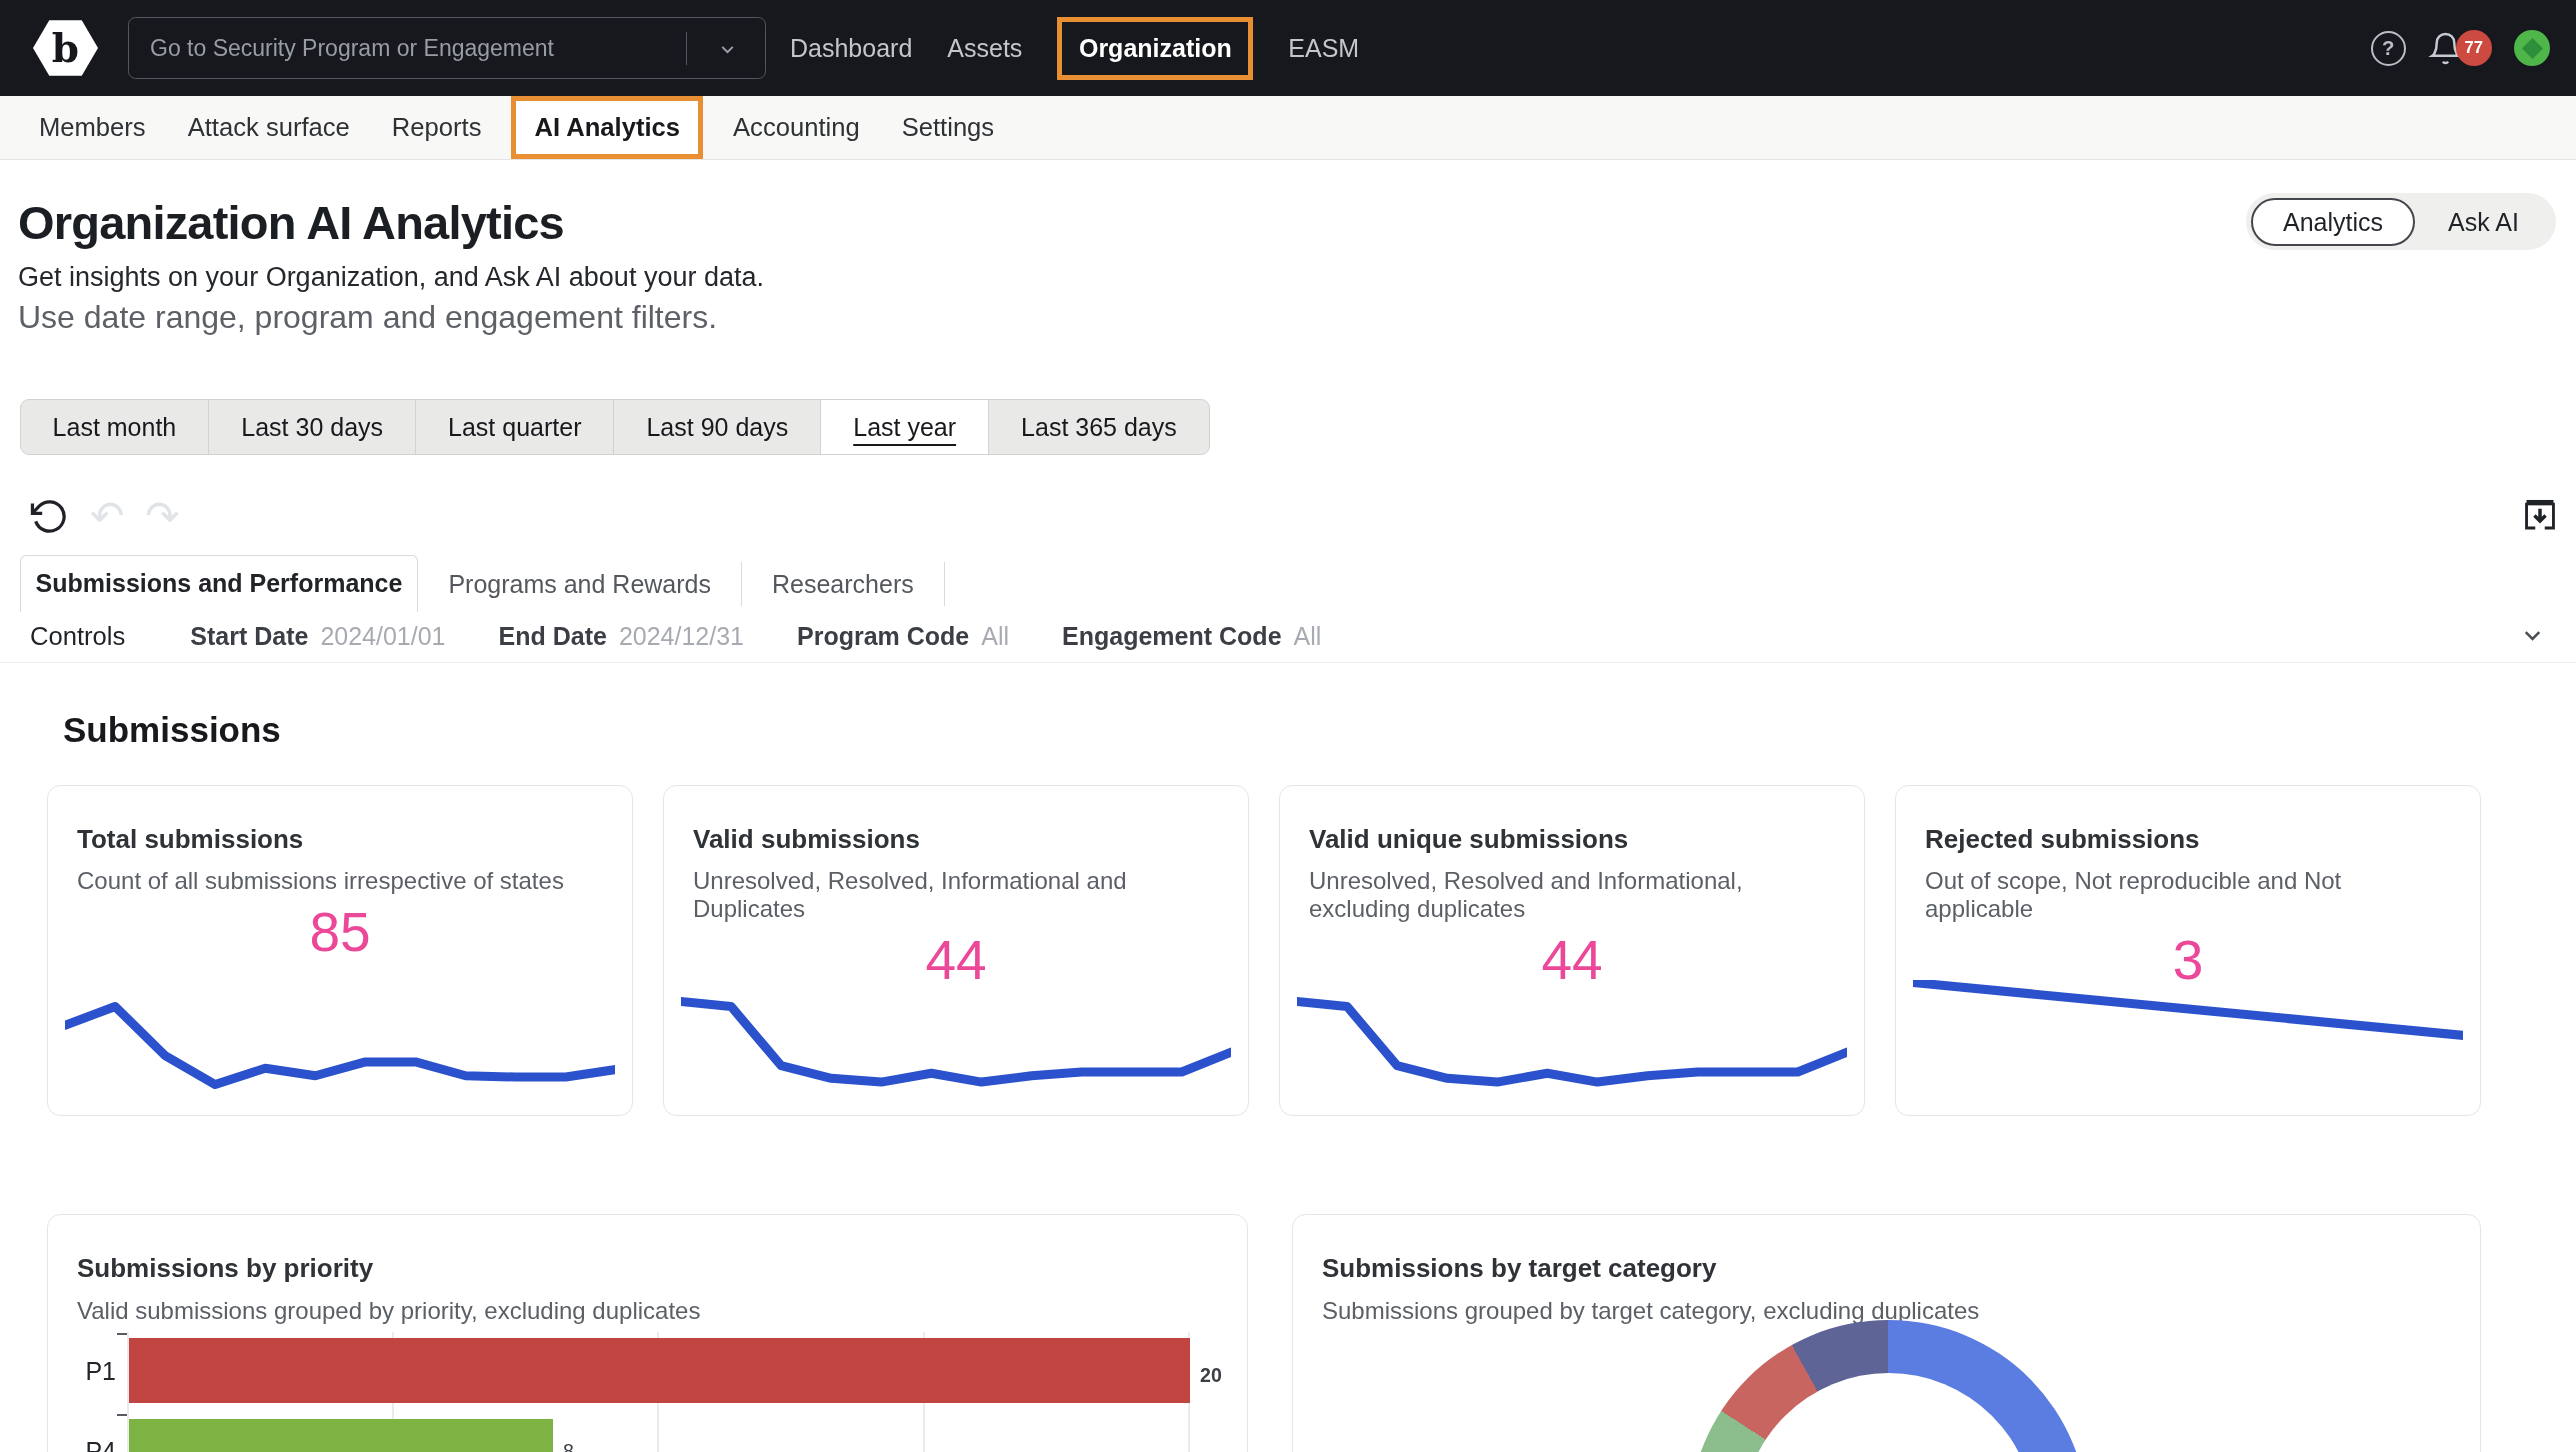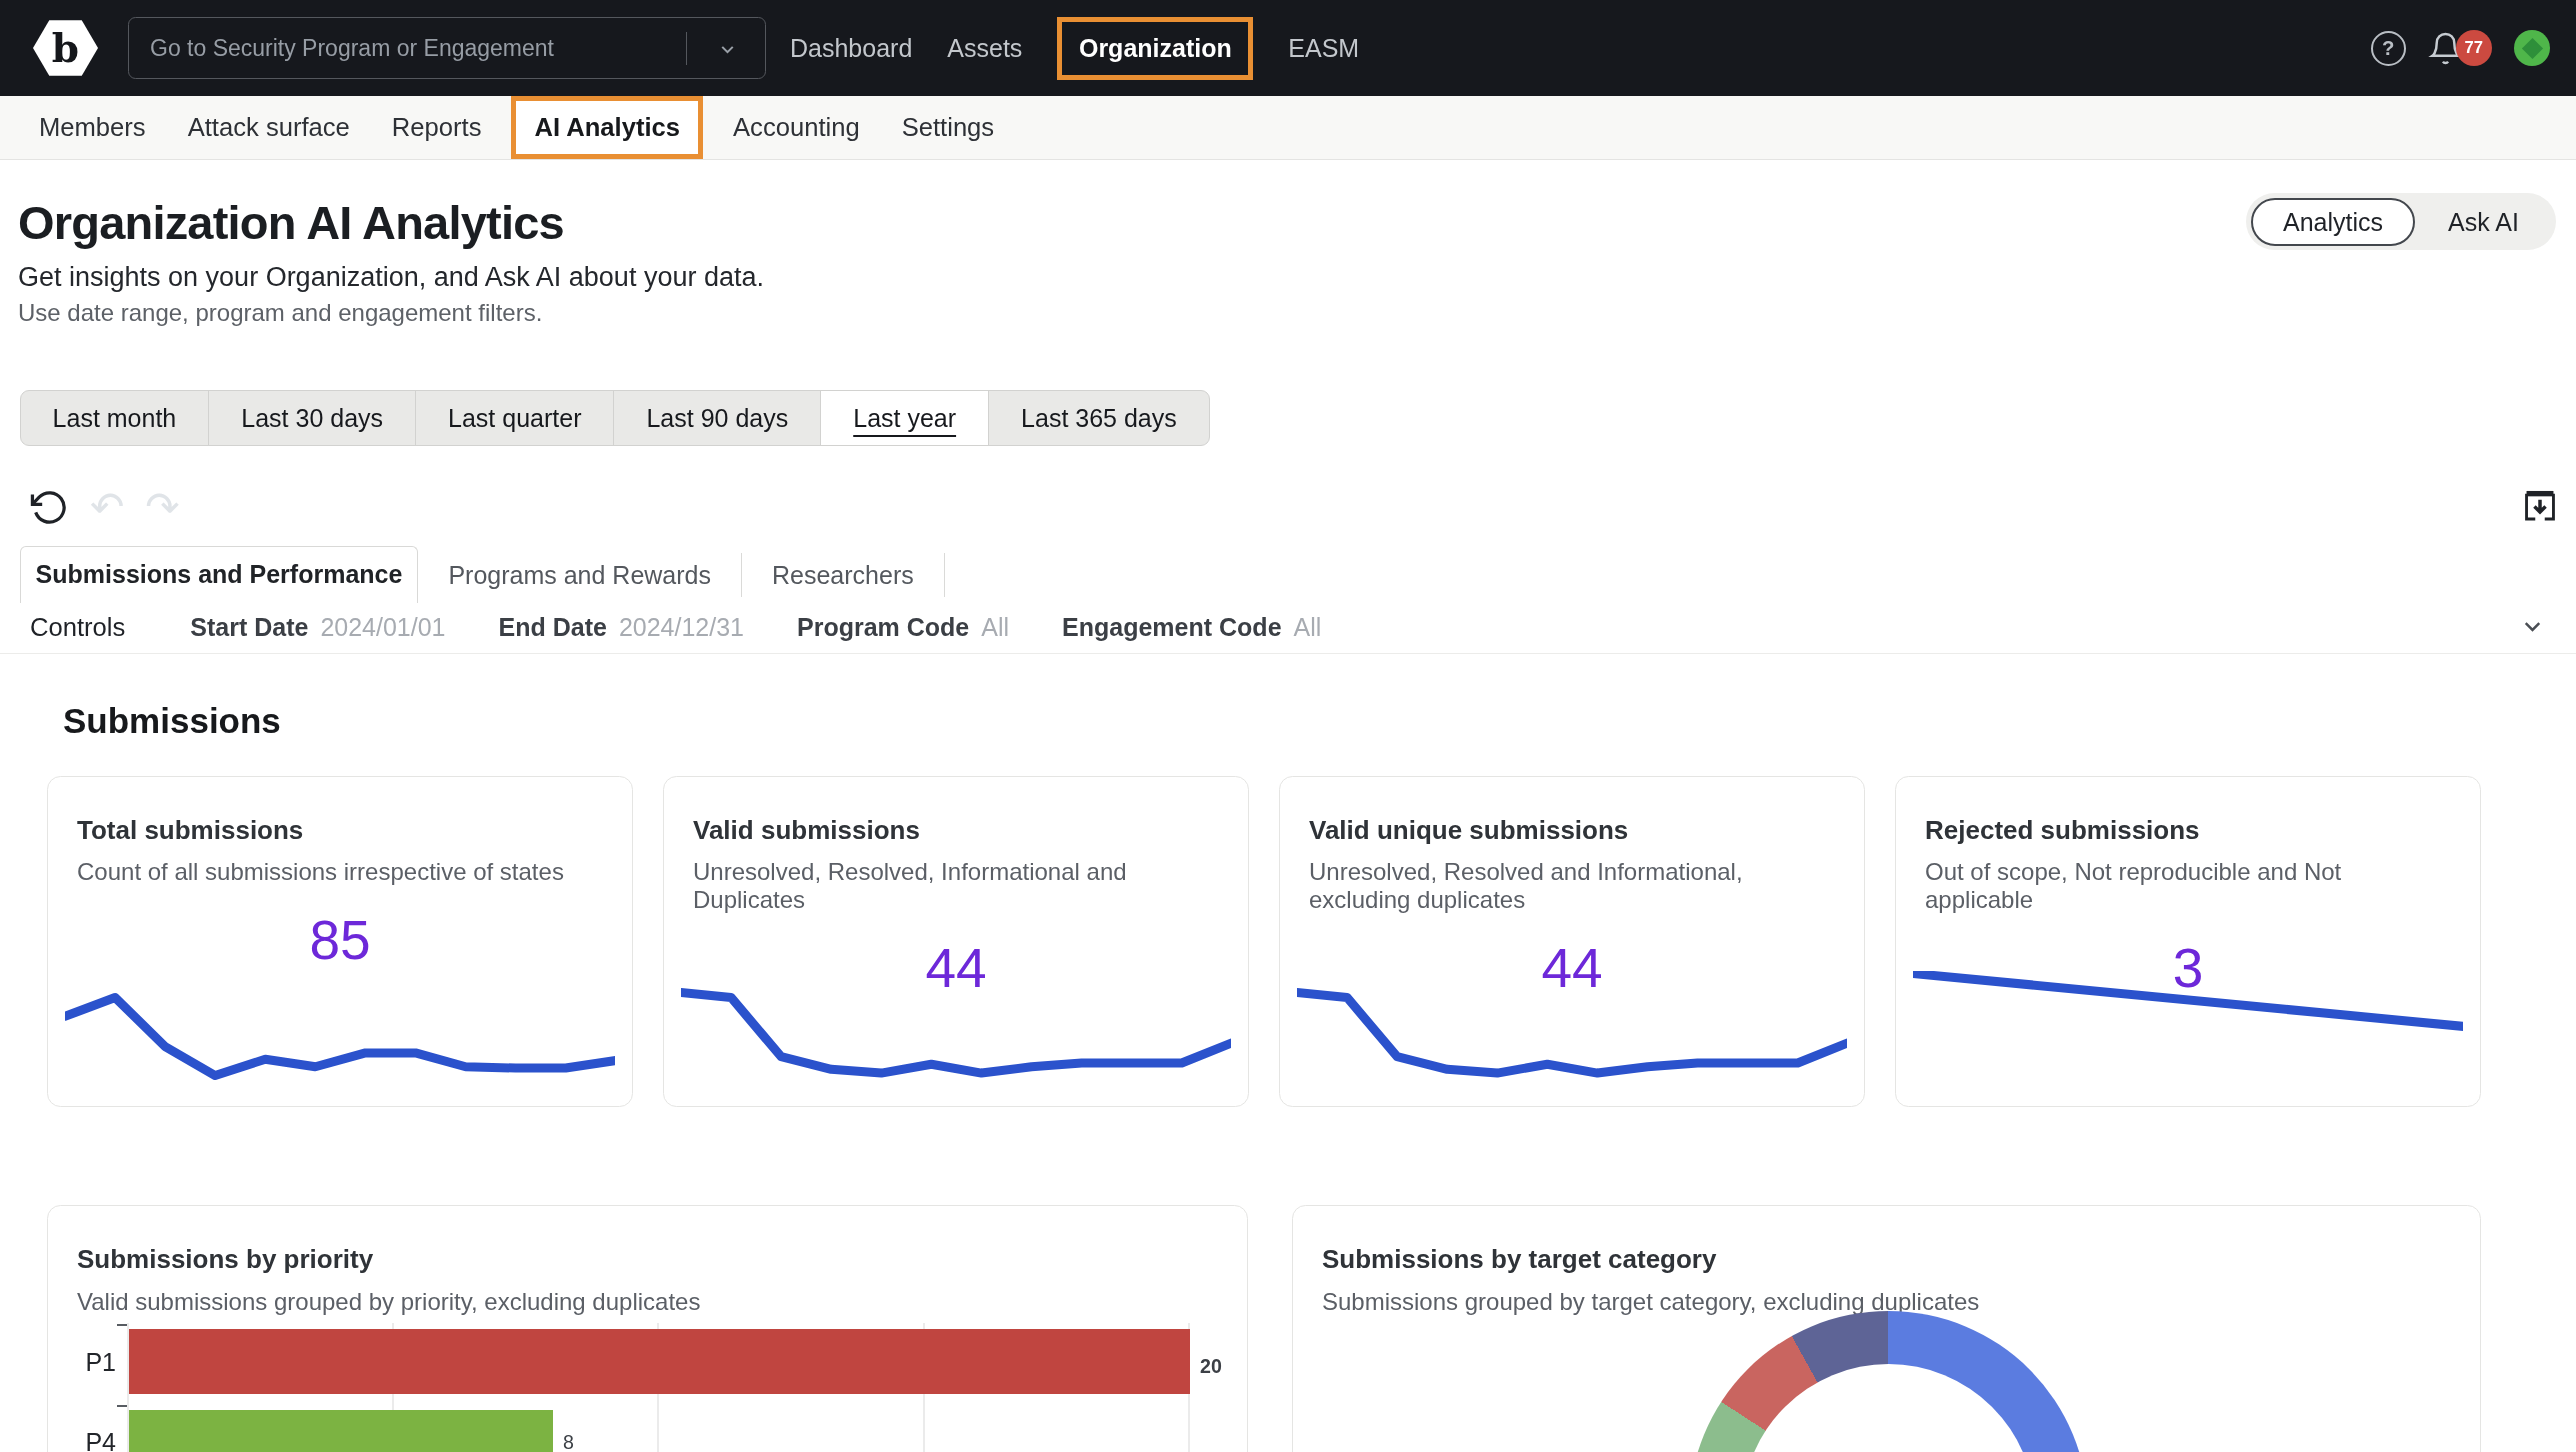--- a/index.html
+++ b/index.html
@@ -32,21 +32,21 @@
   
   .subnav { height:64px; background:#f8f8f6; border-bottom:1.5px solid #e4e4e2; display:flex; align-items:center; padding-left:39px; gap:42px; }
   .subnav .item { font-size:25.6px; color:#2e3136; cursor:pointer; white-space:nowrap; }
   .subnav .item.active { font-weight:700; color:#17191c; }
   .subnav .ann-box { margin:0 -12px; padding:12px 18px; background:#fff; }
 
   
   .page-head { padding:35px 0 0 18px; position:relative; }
   .page-title { font-size:47px; font-weight:700; color:#1b1e22; letter-spacing:-0.8px; }
   .page-sub { margin-top:12px; font-size:27px; color:#24272c; }
-  .page-hint { margin-top:6px; font-size:24px; color:#5d6167; }
+  .page-hint { margin-top:6px; font-size:32px; color:#5d6167; }
   .mode-toggle { position:absolute; top:33px; right:19.6px; height:57px; background:#efefed; border-radius:29px;
     display:flex; align-items:center; padding:0 4.5px; }
   .mode-btn { font-size:25px; padding:0 33px; line-height:48px; color:#1f2227; cursor:pointer; border-radius:24px; }
   .mode-btn.selected { background:#fff; border:2.3px solid #43474d; line-height:44px; padding:0 30px; }
 
   
   .date-range { margin:63px 0 0 19.6px; display:inline-flex; background:#e9e9e7; border:1.5px solid #d2d2d0; border-radius:9px; overflow:hidden; }
   .date-btn { font-size:25px; color:#17191d; line-height:54px; padding:0 32px; border-right:1.5px solid #d2d2d0; cursor:pointer; white-space:nowrap; }
   .date-btn:last-child { border-right:none; }
   .date-btn.selected { background:#fff; text-decoration:underline; text-underline-offset:7.5px; text-decoration-thickness:2.3px; }
@@ -72,21 +72,21 @@
   .filter .f-label { font-size:25px; font-weight:700; color:#3b3f45; white-space:nowrap; }
   .filter .f-value { font-size:25px; color:#a7abb1; white-space:nowrap; }
   .controls .chev-right { position:absolute; right:30px; top:10.5px; cursor:pointer; }
 
   
   .section-heading { margin:47px 0 0 63px; font-size:35px; font-weight:700; color:#17191c; }
   .stat-grid { margin:35px 0 0 47px; display:grid; grid-template-columns:repeat(4,586px); gap:30px; }
   .stat-card { position:relative; height:331px; background:#fff; border:1.5px solid #e5e5e3; border-radius:13.5px; }
   .stat-title { padding:38px 29px 0; font-size:26px; font-weight:700; color:#2f3338; }
   .stat-desc { padding:12px 29px 0; font-size:24px; color:#5b5f66; }
-  .stat-value { margin-top:22px; text-align:center; font-size:55px; color:#6d28d9; }
+  .stat-value { margin-top:5px; text-align:center; font-size:55px; color:#ec4899; }
   .spark { position:absolute; left:16.6px; right:16.6px; bottom:9px; height:126px; }
 
   
   .chart-grid { margin:98px 0 0 47px; display:grid; grid-template-columns:1201px 1189px; gap:44px; }
   .chart-card { position:relative; height:572px; background:#fff; border:1.5px solid #e5e5e3; border-radius:13.5px; }
   .chart-title { padding:38px 29px 0; font-size:26px; font-weight:700; color:#2f3338; }
   .chart-desc { padding:13.5px 29px 0; font-size:24px; color:#5b5f66; }
 
   .bar-plot { position:absolute; left:79px; top:117px; width:1110px; height:421px; }
   .gridline { position:absolute; top:0; bottom:0; width:1.5px; background:#ebebeb; }

